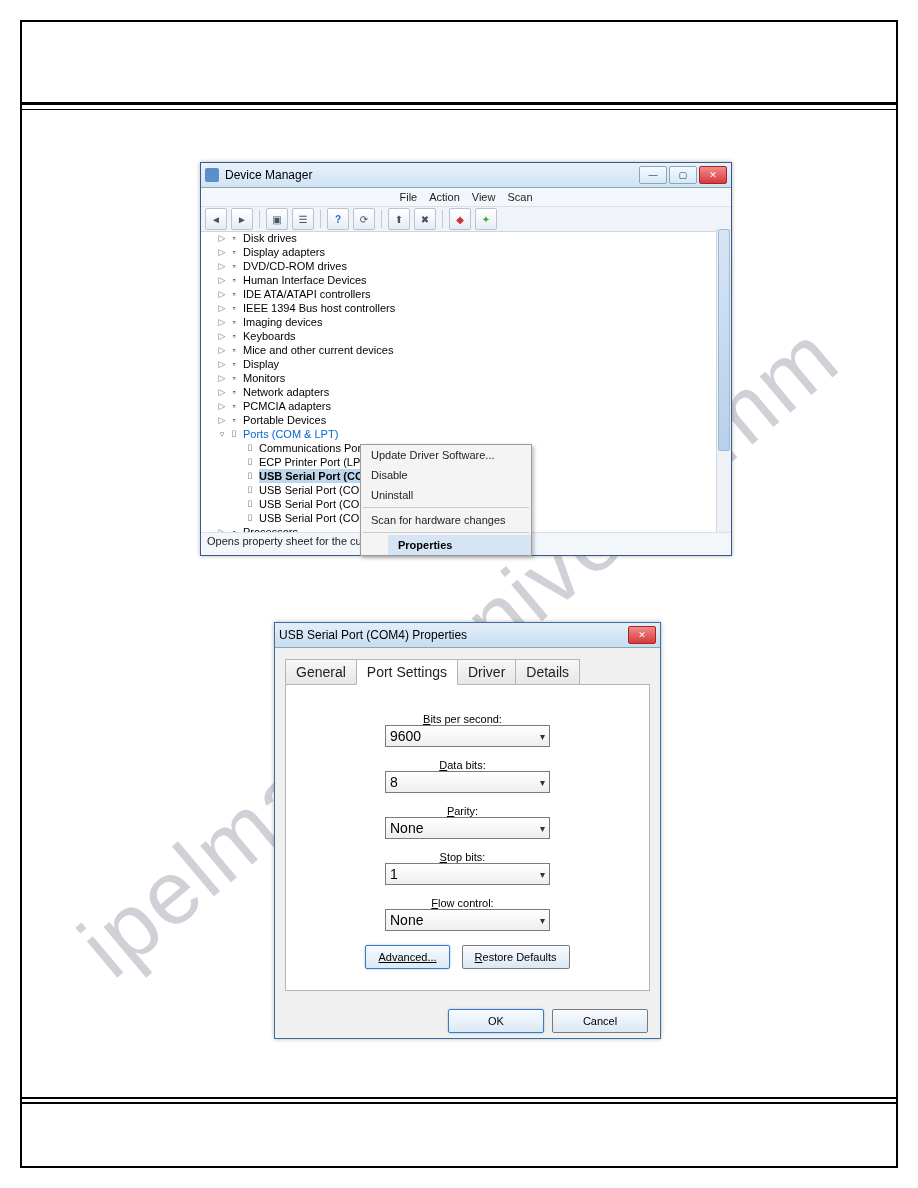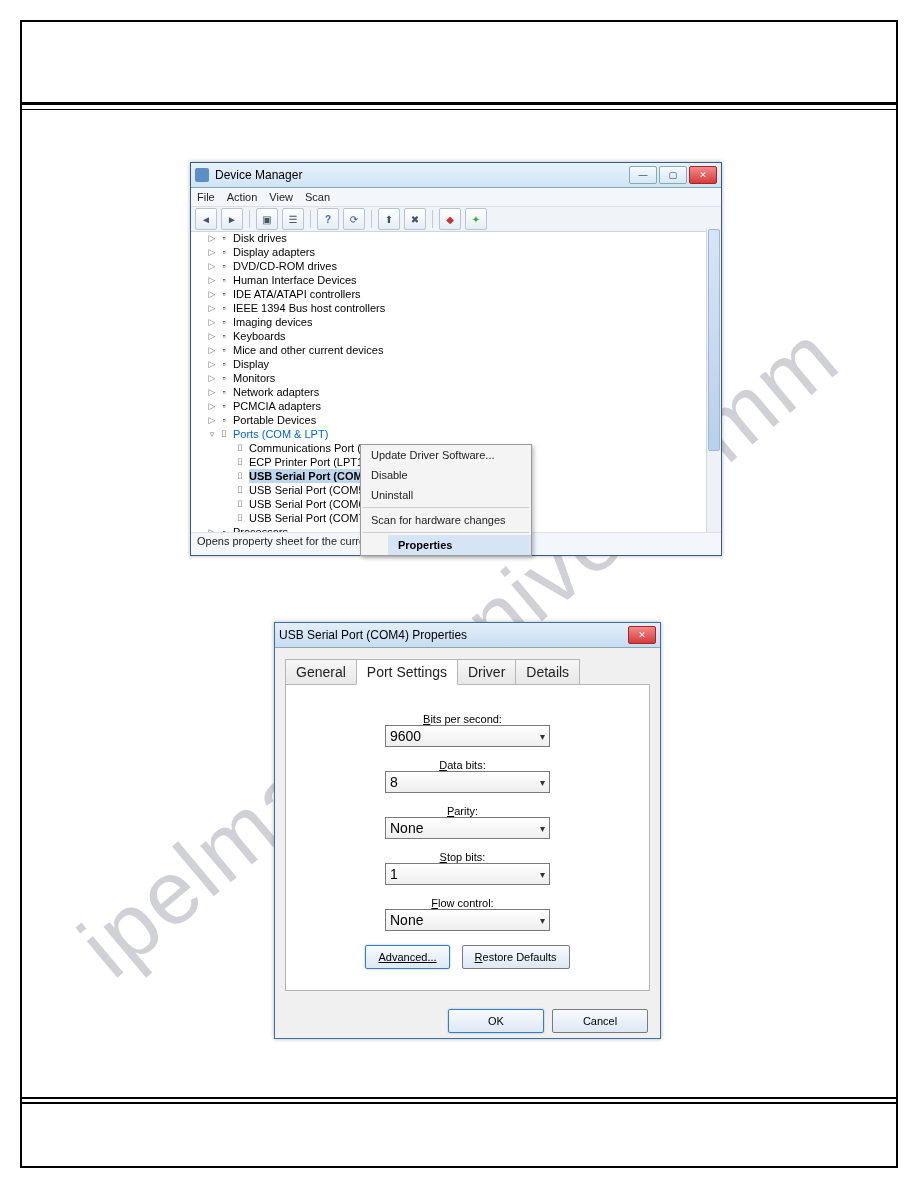--- a/index.html
+++ b/index.html
@@ -5,28 +5,28 @@
 body { margin:0; padding:0; background:#fff; font-family:"Segoe UI",Tahoma,sans-serif; font-size:11px; color:#000; }
 .page { width:918px; height:1188px; box-sizing:border-box; padding:20px; position:relative; }
 .page-border { border:2px solid #000; width:100%; height:100%; box-sizing:border-box; position:relative; }
 .hr-top { position:absolute; left:0; right:0; top:80px; border-top:3px solid #000; border-bottom:1px solid #000; height:4px; }
 .hr-bot { position:absolute; left:0; right:0; top:1075px; border-top:2px solid #000; border-bottom:2px solid #000; height:3px; }
 
 
 .watermark { position:absolute; left:50%; top:55%; transform:translate(-50%,-50%) rotate(-40deg); font-size:90px; color:rgba(120,120,140,0.35); font-weight:400; letter-spacing:2px; pointer-events:none; font-family:Arial,sans-serif; white-space:nowrap;}
 
 
-.win1 { position:absolute; left:168px; top:140px; width:530px; height:392px; border:1px solid #365a8a; background:#fff; box-shadow:0 0 4px rgba(0,0,0,0.3); }
+.win1 { position:absolute; left:178px; top:140px; width:530px; height:392px; border:1px solid #365a8a; background:#fff; box-shadow:0 0 4px rgba(0,0,0,0.3); }
 .titlebar { height:24px; background:linear-gradient(#e9f2fb,#cfe3f6); border-bottom:1px solid #8aa; display:flex; align-items:center; padding:0 4px; font-size:12px; }
 .titlebar .icon { width:14px; height:14px; background:#5a8fc7; margin-right:6px; border-radius:2px; }
 .titlebar .spacer { flex:1; }
 .winbtns { display:flex; gap:2px; }
 .winbtn { width:26px; height:16px; border:1px solid #8aa; background:linear-gradient(#f5faff,#d6e8f7); border-radius:2px; display:flex; align-items:center; justify-content:center; font-size:9px; color:#234; }
 .winbtn.close { background:linear-gradient(#f28b8b,#d43b3b); color:#fff; border-color:#a22; }
-.menubar { height:18px; background:#f3f6fa; border-bottom:1px solid #dde; display:flex; align-items:center; padding:0 6px; gap:12px; font-size:11px; color:#222; }
+.menubar { height:18px; background:#f3f6fa; border-bottom:1px solid #dde; display:flex; align-items:center; padding:0 6px; gap:12px; font-size:11px; color:#222;justify-content:center; }
 .toolbar { height:24px; background:#f0f3f8; border-bottom:1px solid #ccd6e3; display:flex; align-items:center; padding:0 4px; gap:4px; }
 .tbtn { width:20px; height:20px; border:1px solid #b8c4d4; background:linear-gradient(#fff,#e6edf5); border-radius:2px; display:flex; align-items:center; justify-content:center; font-size:10px; color:#456; }
 .tsep { width:1px; height:18px; background:#c0cad6; margin:0 2px; }
 .tree { position:absolute; top:66px; left:0; right:14px; bottom:18px; overflow:hidden; padding:2px 6px; font-size:11px; line-height:14px; color:#000; }
 .tree-row { display:flex; align-items:center; height:14px; white-space:nowrap; }
 .tw { display:inline-block; width:10px; text-align:center; color:#777; font-size:9px; }
 .ticon { width:14px; height:12px; margin-right:2px; display:inline-flex; align-items:center; justify-content:center; font-size:9px; }
 .indent1 { padding-left:10px; }
 .indent2 { padding-left:26px; }
 .selected { background:#bfd6ef; color:#000; font-weight:bold; }

